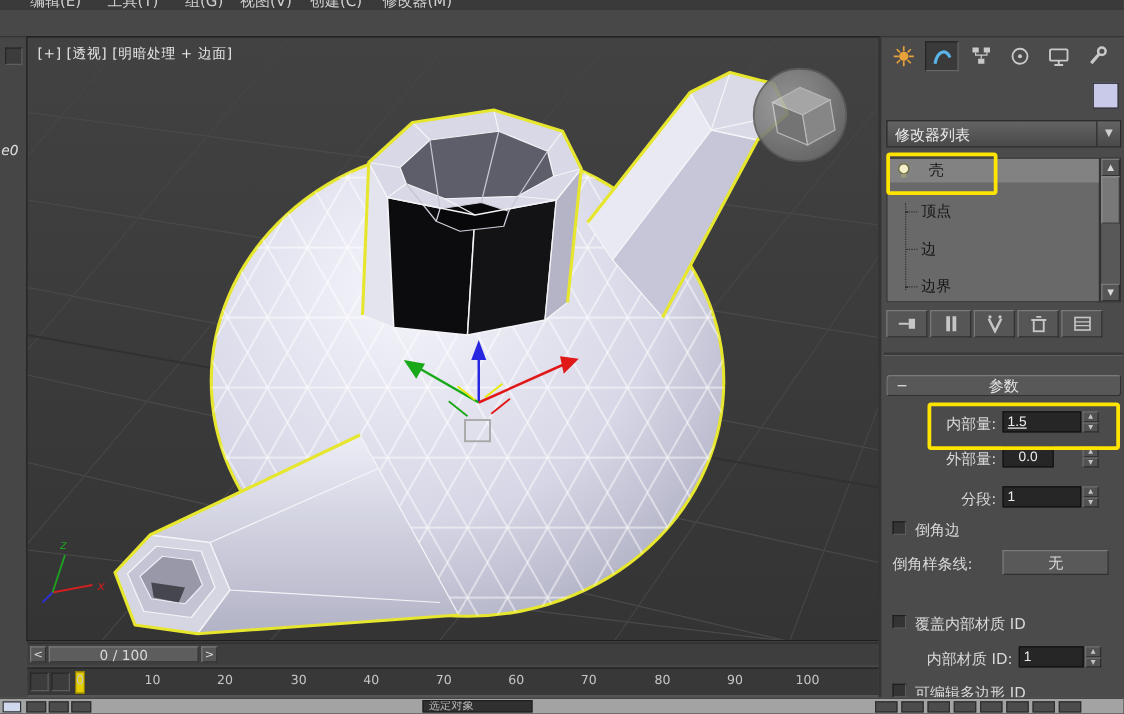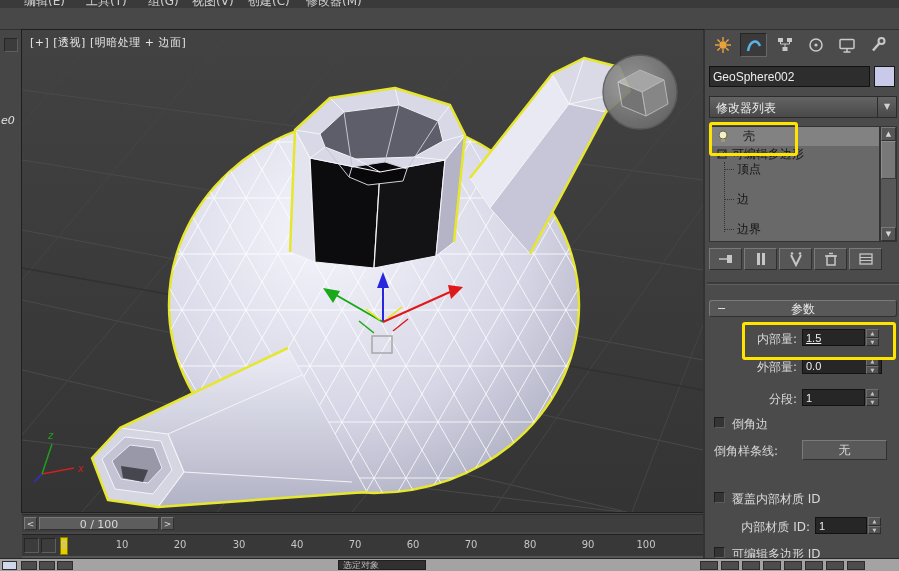--- a/index.html
+++ b/index.html
@@ -208,42 +208,34 @@
         </svg>
       </div>
       <div class="tabcell">
         <svg width="18" height="18">
           <circle cx="12.5" cy="5" r="3" fill="none" stroke="#c9c9c9" stroke-width="2"></circle>
           <line x1="10.5" y1="7" x2="4" y2="14.5" stroke="#c9c9c9" stroke-width="2.5"></line>
         </svg>
       </div>
     </div>
 
-    <input class="abs field" style="left: 4px; top: 36px; width: 161px; height: 21px; font-size: 12px; background: rgb(45, 45, 45);" value="GeoSphere002">
     <div class="abs" style="left:169px;top:36px;width:21px;height:21px;background:#c9c9ea;border:1px solid #161616;box-sizing:border-box;"></div>
 
     <div class="abs" style="left:4px;top:66px;width:188px;height:22px;background:linear-gradient(#646464,#494949);border:1px solid #2c2c2c;box-sizing:border-box;">
       <span class="abs" style="left:6px;top:3px;font-size:12px;color:#ececec;">修改器列表</span>
       <div class="abs" style="right:0;top:0;width:18px;height:20px;border-left:1px solid #2c2c2c;color:#d0d0d0;font-size:8px;text-align:center;line-height:20px;">▼</div>
     </div>
 
     <div class="abs" style="left:4px;top:96px;width:171px;height:116px;background:#696969;border:1px solid #333;box-sizing:border-box;overflow:hidden;">
       <div class="stackrow" style="top:0;height:19px;background:#828282;">
         <svg width="12" height="13" style="margin-left:7px;">
           <circle cx="6" cy="5" r="4" fill="#f4eecb" stroke="#6a6a3a" stroke-width="1"></circle>
           <rect x="4" y="9" width="4" height="3" fill="#9a9a7a"></rect>
         </svg>
         <span style="margin-left:14px;">壳</span>
-      </div>
-      <div class="stackrow" style="top:19px;height:16px;">
-        <svg width="10" height="10" style="margin-left:7px;">
-          <rect x="1" y="1" width="8" height="8" fill="none" stroke="#2a2a2a" stroke-width="1.2"></rect>
-          <line x1="1" y1="9" x2="9" y2="1" stroke="#2a2a2a" stroke-width="1"></line>
-        </svg>
-        <span style="margin-left:5px;">可编辑多边形</span>
       </div>
       <div class="abs" style="left:14px;top:35px;height:70px;border-left:1px dotted #333;"></div>
       <div class="stackrow sub" style="top:35px;">
           <span>顶点</span>
         </div>
       <div class="stackrow sub" style="top:50px;">
           <span>边</span>
         </div>
       <div class="stackrow sub" style="top:65px;">
           <span>边界</span>
@@ -301,21 +293,21 @@
     </div>
 
     <div class="abs lbl" style="left:0;top:301px;width:92px;text-align:right;">内部量:</div>
     <input class="abs field" style="left: 97px; top: 299px; width: 63px; text-decoration: underline;" value="1.5">
     <div class="abs spincol" style="left:161px;top:299px;">
       <div class="spin">▲</div>
         <div class="spin">▼</div>
     </div>
 
     <div class="abs lbl" style="left:0;top:329px;width:92px;text-align:right;">外部量:</div>
-    <input class="abs field" style="left: 97px; top: 327px; width: 80px;" value="0.0">
+    <input class="abs field" style="left: 97px; top: 327px; width: 41px; text-align: center;" value="0.0">
     <div class="abs spincol" style="left:161px;top:327px;">
       <div class="spin">▲</div>
         <div class="spin">▼</div>
     </div>
 
     <div class="abs lbl" style="left:0;top:361px;width:92px;text-align:right;">分段:</div>
     <input class="abs field" style="left: 97px; top: 359px; width: 63px;" value="1">
     <div class="abs spincol" style="left:161px;top:359px;">
       <div class="spin">▲</div>
         <div class="spin">▼</div>

